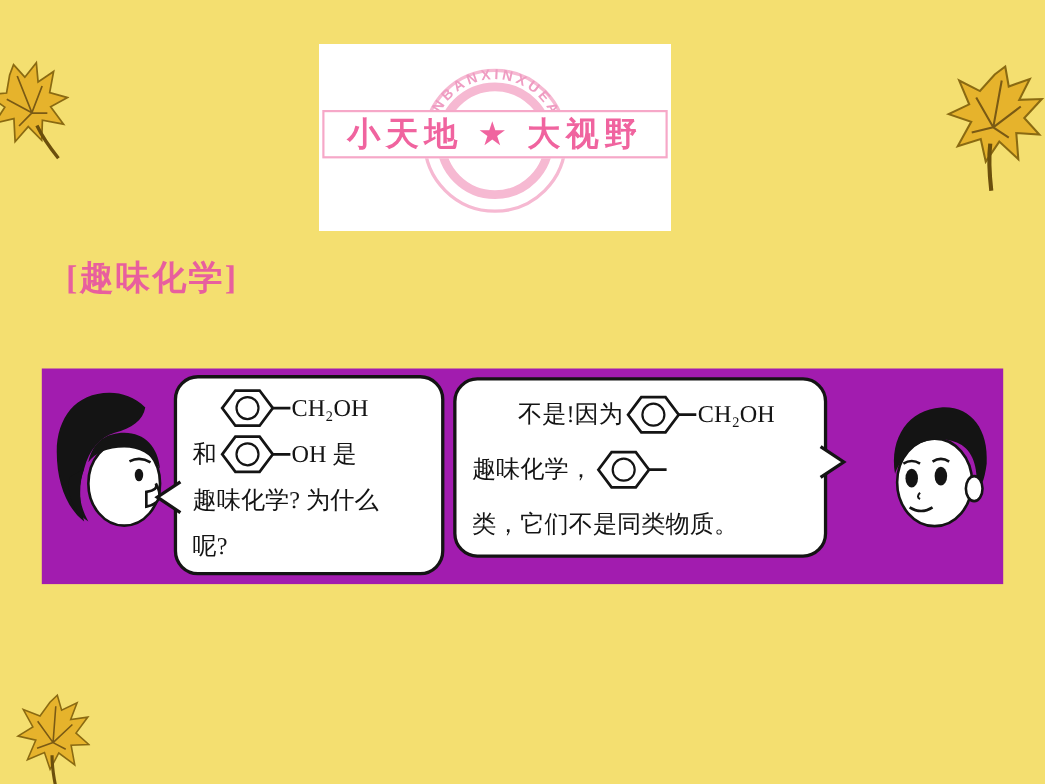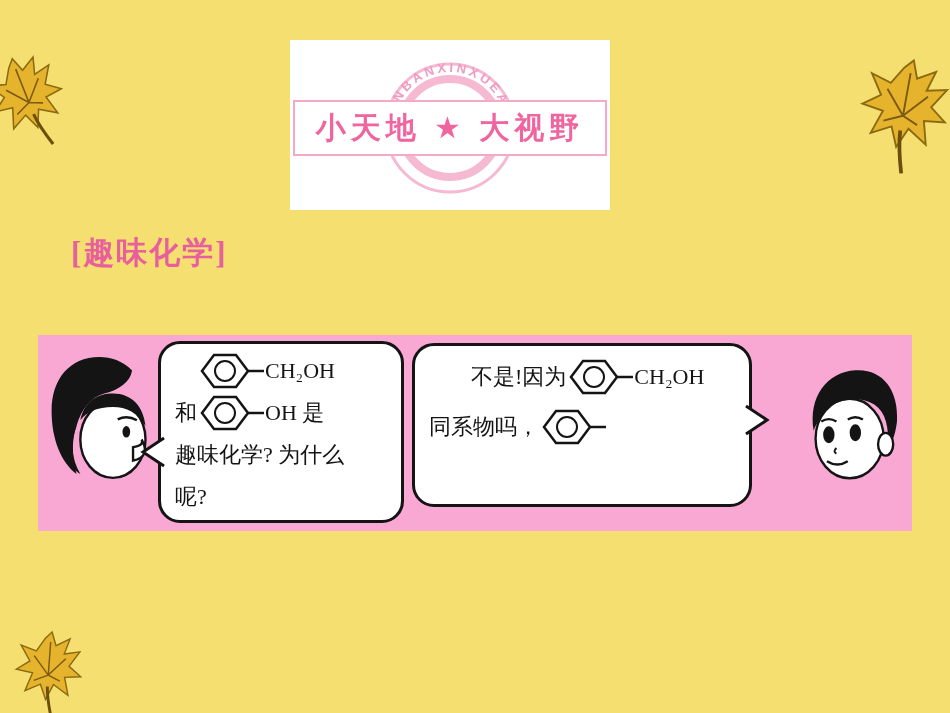--- a/index.html
+++ b/index.html
@@ -17,42 +17,41 @@
   .leaf-tr { left:852px; top:55px; transform:rotate(14deg); }
   .leaf-bl { left:10px; top:628px; transform:rotate(8deg); }
 
   
   .logo-box {
     position:absolute; left:290px; top:40px; width:320px; height:170px;
     background:#ffffff;
   }
   .logo-stamp { position:absolute; left:50%; top:6px; transform:translateX(-50%); }
   .logo-band {
-    position:absolute; left:3px; right:3px; top:60px; height:56px;
+    position:absolute; left:3px; right:3px; top:60px; height:44px;
     background:#ffffff; border:2px solid #f6a8c8;
     display:flex; align-items:center; justify-content:center;
   }
   .logo-title {
     font-family:"Liberation Sans","DejaVu Sans",sans-serif;
     font-weight:bold; font-size:30px; color:#f0649f; letter-spacing:5px;
     white-space:nowrap;
   }
 
   
   .section-label {
     position:absolute; left:60px; top:232px;
     font-size:31px; font-weight:bold; color:#e85f9e; letter-spacing:2px;
     white-space:nowrap;
-    margin-left:11px;
   }
 
   
   .dialog-panel {
     position:absolute; left:38px; top:335px; width:874px; height:196px;
-    background:#f9a8d4;
+    background:#a21caf;
   }
   .avatar { position:absolute; }
   .avatar-girl { left:4px; top:14px; }
   .avatar-boy  { left:762px; top:24px; }
 
   .bubble {
     position:absolute; background:#ffffff;
     border:3px solid #141414; border-radius:22px;
     padding:6px 12px 4px 14px;
   }
@@ -157,27 +156,28 @@
       <div class="line indent-md">
         <span>不是!因为</span>
         <svg class="benzene" width="66" height="40" viewBox="0 0 66 40">
           <polygon points="3,20 15,4 37,4 49,20 37,36 15,36" fill="none" stroke="#141414" stroke-width="2.5"></polygon>
           <circle cx="26" cy="20" r="10" fill="none" stroke="#141414" stroke-width="2"></circle>
           <line x1="49" y1="20" x2="65" y2="20" stroke="#141414" stroke-width="2.5"></line>
         </svg>
         <span>CH₂OH</span>
       </div>
       <div class="line">
-        <span>同系物吗，</span>
+        <span>趣味化学，</span>
         <svg class="benzene" width="66" height="40" viewBox="0 0 66 40">
           <polygon points="3,20 15,4 37,4 49,20 37,36 15,36" fill="none" stroke="#141414" stroke-width="2.5"></polygon>
           <circle cx="26" cy="20" r="10" fill="none" stroke="#141414" stroke-width="2"></circle>
           <line x1="49" y1="20" x2="65" y2="20" stroke="#141414" stroke-width="2.5"></line>
         </svg>
       </div>
+      <div class="line">类，它们不是同类物质。</div>
     </div>
 
     <svg class="avatar avatar-boy" width="105" height="142" viewBox="0 0 110 150">
       <ellipse cx="52" cy="84" rx="36" ry="42" fill="#ffffff" stroke="#141414" stroke-width="2.5"></ellipse>
       <path d="M14,76 C8,40 28,14 58,12 C86,10 104,32 102,66 C100,82 96,90 92,94 C94,72 90,56 78,48 C62,38 34,42 24,58 C18,66 15,72 14,76 Z" fill="#141414"></path>
       <ellipse cx="90" cy="90" rx="8" ry="12" fill="#ffffff" stroke="#141414" stroke-width="2.5"></ellipse>
       <ellipse cx="30" cy="80" rx="6" ry="9" fill="#141414"></ellipse>
       <ellipse cx="58" cy="78" rx="6" ry="9" fill="#141414"></ellipse>
       <path d="M22,66 Q30,61 38,66" stroke="#141414" stroke-width="2.5" fill="none"></path>
       <path d="M50,64 Q58,59 66,64" stroke="#141414" stroke-width="2.5" fill="none"></path>

